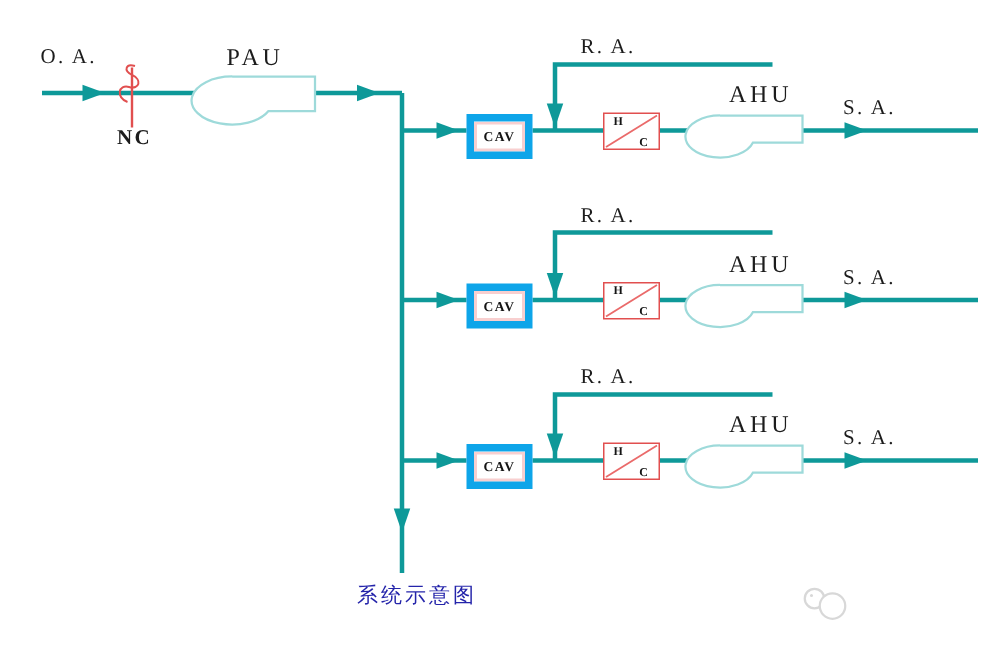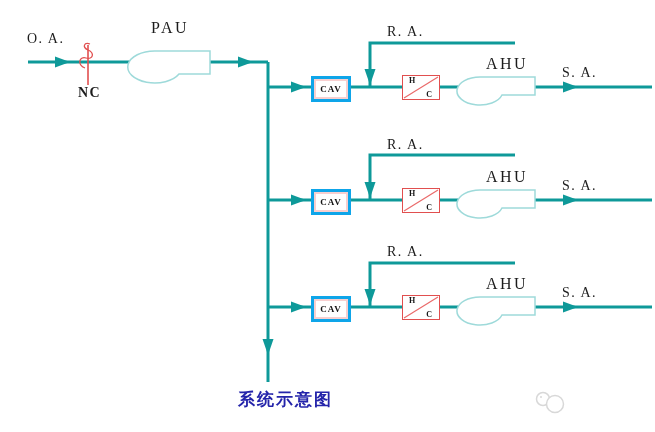--- a/index.html
+++ b/index.html
@@ -14,37 +14,37 @@
   .lbl{
     position:absolute;
     font-family:"Liberation Serif","DejaVu Serif",serif;
     font-size:14px;color:#1c1c1c;letter-spacing:1.5px;
     white-space:nowrap;z-index:3;line-height:1.1;
   }
   .lbl.big{font-size:16px;letter-spacing:2.5px;}
   .branch{position:absolute;left:0;width:655px;height:110px;z-index:2;text-align:right;}
   .cav-box{
     position:absolute;left:311px;top:52px;width:34px;height:20px;
-    background:#ffffff;border:3px solid #0ea5e9;
+    background:#ffffff;border:5px solid #0ea5e9;
     box-shadow:inset 0 0 0 2px #f8cfcf;
     display:flex;align-items:center;justify-content:center;
     font-size:9px;font-weight:bold;letter-spacing:1px;color:#141414;
     z-index:3;
   }
   .coil-box{
     position:absolute;left:402px;top:51px;width:36px;height:23px;
     background:#ffffff;border:1px solid #e14f4f;z-index:3;
   }
   .coil-box svg{position:absolute;left:0;top:0;}
   .coil-h{position:absolute;left:6px;top:0px;font-size:8px;font-weight:bold;color:#141414;}
   .coil-c{position:absolute;right:7px;bottom:0px;font-size:8px;font-weight:bold;color:#141414;}
   #caption{
     position:absolute;left:238px;top:388px;
     font-family:"Liberation Sans","DejaVu Sans",sans-serif;
-    font-size:17px;font-weight:bold;color:#2424aa;letter-spacing:2px;
+    font-size:14px;font-weight:normal;color:#2424aa;letter-spacing:2px;
     z-index:3;
   }
   #watermark{
     position:absolute;left:563px;top:391px;
     font-family:"Liberation Sans","DejaVu Sans",sans-serif;
     font-size:16px;color:#e2e2e2;letter-spacing:2px;
     text-shadow:1px 1px 0 #ffffff,-0.5px -0.5px 0 #d2d2d2;
     z-index:3;
   }
 </style>
@@ -95,21 +95,21 @@
 
     <g stroke="#d8d8d8" stroke-width="1.5" fill="#ffffff">
       <circle cx="543" cy="399" r="6.5"></circle>
       <circle cx="555" cy="404" r="8.5"></circle>
       <circle cx="541" cy="397" r="1" fill="#d8d8d8" stroke="none"></circle>
     </g>
   </svg>
 
   <div class="lbl" style="left:27px;top:31px;">O. A.</div>
   <div class="lbl" style="left:78px;top:85px;font-weight:bold;">NC</div>
-  <div class="lbl big" style="left:151px;top:19px;">PAU</div>
+  <div class="lbl big" style="left:151px;top:30px;">PAU</div>
 
   <div class="branch" style="top:24px;">
     <div class="lbl" style="left:387px;top:0;">R. A.</div>
     <div class="cav-box">
       <span>CAV</span>
     </div>
     <div class="coil-box">
       <svg width="36" height="23">
         <line x1="1" y1="22" x2="35" y2="1" stroke="#ea6a6a" stroke-width="1.2"></line>
       </svg>

